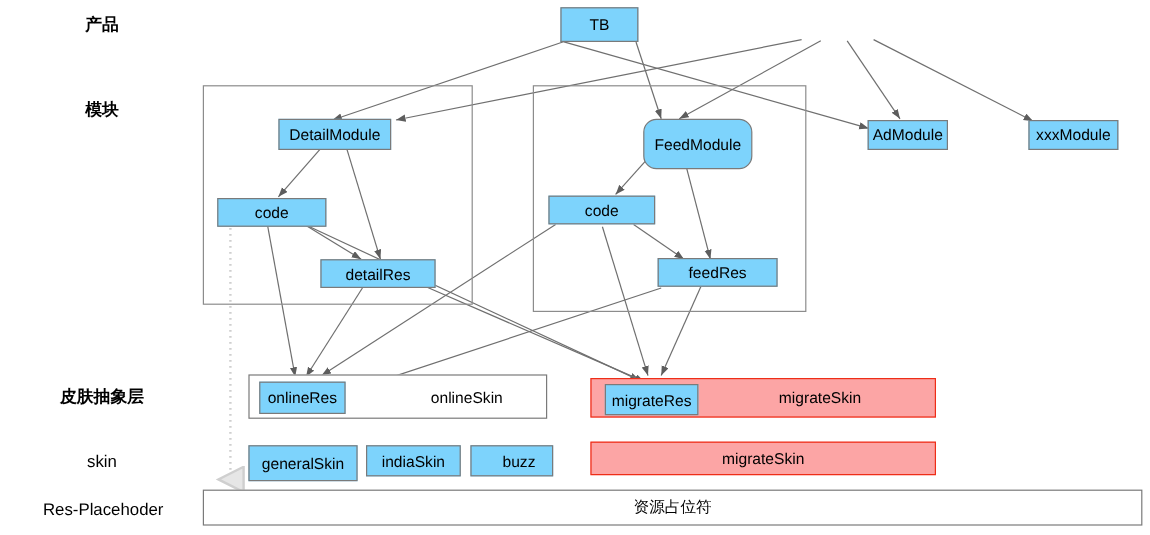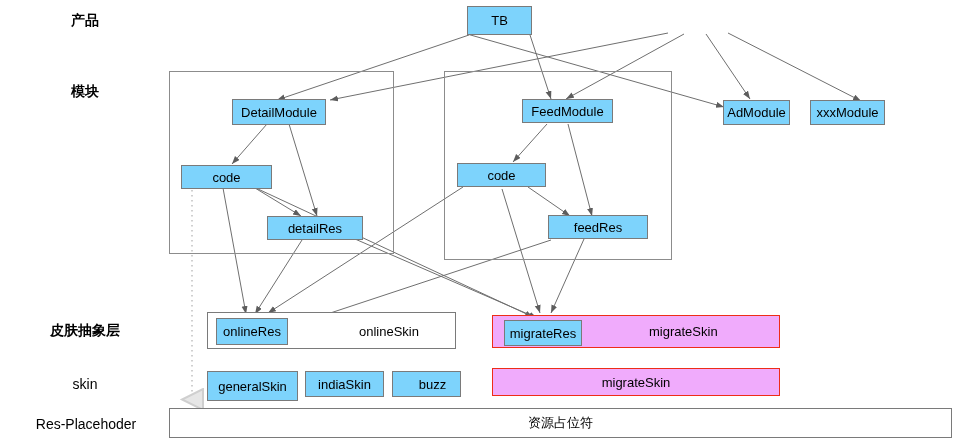--- a/index.html
+++ b/index.html
@@ -28,21 +28,21 @@
     border:1px solid #8c8c8c;background:transparent;
   }
   .band{
     position:absolute;box-sizing:border-box;
     border:1px solid #7a7a7a;background:#ffffff;
     display:flex;align-items:center;
     font-size:13px;color:#000;white-space:nowrap;
   }
   .band-red{
     position:absolute;box-sizing:border-box;
-    background:#f0abfc;border:1px solid #ee2d18;
+    background:#fca5a5;border:1px solid #ee2d18;
     display:flex;align-items:center;font-size:13px;color:#000;white-space:nowrap;
   }
   .band-label{position:absolute;font-size:13px;color:#000;white-space:nowrap;margin-left:48px;}
   .center-text{width:100%;text-align:center;}
 </style>
 </head>
 <body>
 
 <div id="canvas">
 
@@ -109,23 +109,23 @@
   <div class="row-label" style="left:20px;top:322px;width:130px;">皮肤抽象层</div>
   <div class="row-label latin" style="left:20px;top:376px;width:130px;">skin</div>
   <div class="row-label latin" style="left:6px;top:416px;width:160px;">Res-Placehoder</div>
 
   <div class="node" style="left:467px;top:6px;width:65px;height:29px;">TB</div>
 
   <div class="group" style="left:169px;top:71px;width:225px;height:183px;"></div>
   <div class="group" style="left:444px;top:71px;width:228px;height:189px;"></div>
 
   <div class="node" style="left:232px;top:99px;width:94px;height:26px;">DetailModule</div>
-  <div class="node" style="left:522px;top:99px;width:91px;height:24px;">FeedModule</div>
+  <div class="node" style="left:536px;top:99px;width:91px;height:42px;border-radius:11px;">FeedModule</div>
   <div class="node" style="left:723px;top:100px;width:67px;height:25px;">AdModule</div>
-  <div class="node" style="left:810px;top:100px;width:75px;height:25px;">xxxModule</div>
+  <div class="node" style="left:857px;top:100px;width:75px;height:25px;">xxxModule</div>
 
   <div class="node" style="left:181px;top:165px;width:91px;height:24px;">code</div>
   <div class="node" style="left:267px;top:216px;width:96px;height:24px;">detailRes</div>
 
   <div class="node" style="left:457px;top:163px;width:89px;height:24px;">code</div>
   <div class="node" style="left:548px;top:215px;width:100px;height:24px;">feedRes</div>
 
   <div class="band" style="left:207px;top:312px;width:249px;height:37px;">
     <span class="band-label" style="left:103px;top:11px;">onlineSkin</span>
   </div>

